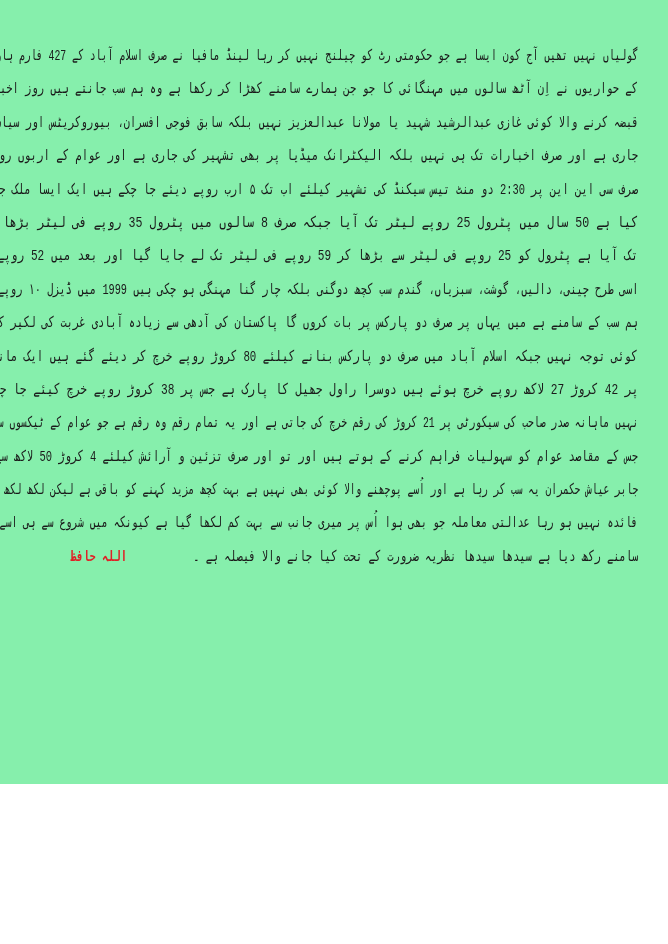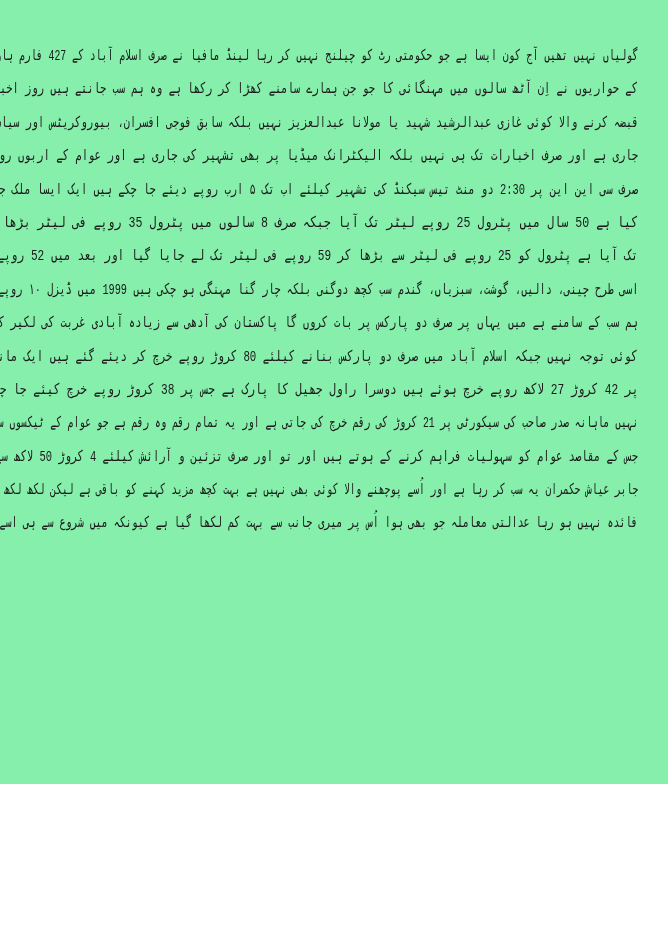--- a/index.html
+++ b/index.html
@@ -63,14 +63,15 @@
       <div class="line"><span class="inner" style="transform: scaleX(0.77544);"><span>کیا ہے 50 سال میں پٹرول 25 روپے لیٹر تک آیا جبکہ صرف 8 سالوں میں پٹرول 35 روپے فی لیٹر بڑھا جو کہ بعد ازاں 27 روپے</span></span></div>
       <div class="line"><span class="inner" style="transform: scaleX(0.740922);"><span>تک آیا ہے پٹرول کو 25 روپے فی لیٹر سے بڑھا کر 59 روپے فی لیٹر تک لے جایا گیا اور بعد میں 52 روپے فی لیٹر کر دیا گیا اور عوام کو</span></span></div>
       <div class="line"><span class="inner" style="transform: scaleX(0.684136);"><span>اسی طرح چینی، دالیں، گوشت، سبزیاں، گندم سب کچھ دوگنی بلکہ چار گنا مہنگی ہو چکی ہیں 1999 میں ڈیزل ۱۰ روپے فی لیٹر تھا جبکہ آج</span></span></div>
       <div class="line"><span class="inner" style="transform: scaleX(0.68992);"><span>ہم سب کے سامنے ہے میں یہاں پر صرف دو پارکس پر بات کروں گا پاکستان کی آدھی سے زیادہ آبادی غربت کی لکیر کے نیچے کسمپرسی کی</span></span></div>
       <div class="line"><span class="inner" style="transform: scaleX(0.718224);"><span>کوئی توجہ نہیں جبکہ اسلام آباد میں صرف دو پارکس بنانے کیلئے 80 کروڑ روپے خرچ کر دیئے گئے ہیں ایک مانومنٹ آف پاکستان ہے جس</span></span></div>
       <div class="line"><span class="inner" style="transform: scaleX(0.747163);"><span>پر 42 کروڑ 27 لاکھ روپے خرچ ہوئے ہیں دوسرا راول جھیل کا پارک ہے جس پر 38 کروڑ روپے خرچ کیئے جا چکے ہیں صرف اتنا ہی</span></span></div>
       <div class="line"><span class="inner" style="transform: scaleX(0.647186);"><span>نہیں ماہانہ صدر صاحب کی سیکورٹی پر 21 کروڑ کی رقم خرچ کی جاتی ہے اور یہ تمام رقم وہ رقم ہے جو عوام کے ٹیکسوں سے وصول کی جاتی ہے</span></span></div>
       <div class="line"><span class="inner" style="transform: scaleX(0.700204);"><span>جس کے مقاصد عوام کو سہولیات فراہم کرنے کے ہوتے ہیں اور تو اور صرف تزئین و آرائش کیلئے 4 کروڑ 50 لاکھ سے زائد رقم صدر ہاؤس</span></span></div>
       <div class="line"><span class="inner" style="transform: scaleX(0.64113);"><span>جابر عیاش حکمران یہ سب کر رہا ہے اور اُسے پوچھنے والا کوئی بھی نہیں ہے بہت کچھ مزید کہنے کو باقی ہے لیکن لکھ لکھ کر کاغذ کالے کرنے کا کوئی</span></span></div>
       <div class="line"><span class="inner" style="transform: scaleX(0.669643);"><span>فائدہ نہیں ہو رہا عدالتی معاملہ جو بھی ہوا اُس پر میری جانب سے بہت کم لکھا گیا ہے کیونکہ میں شروع سے ہی اسے ایک ڈرامہ کہہ رہا ہوں</span></span></div>
+      <div class="line last"><span class="inner" style="transform: scaleX(0.697174);"><span>سامنے رکھ دیا ہے سیدھا سیدھا نظریہ ضرورت کے تحت کیا جانے والا فیصلہ ہے ۔</span><span class="gap"></span><span class="closing" style="color: rgb(224, 32, 38);">اللہ حافظ</span></span></div>
     </div>
 </div>
 
 </body></html>

